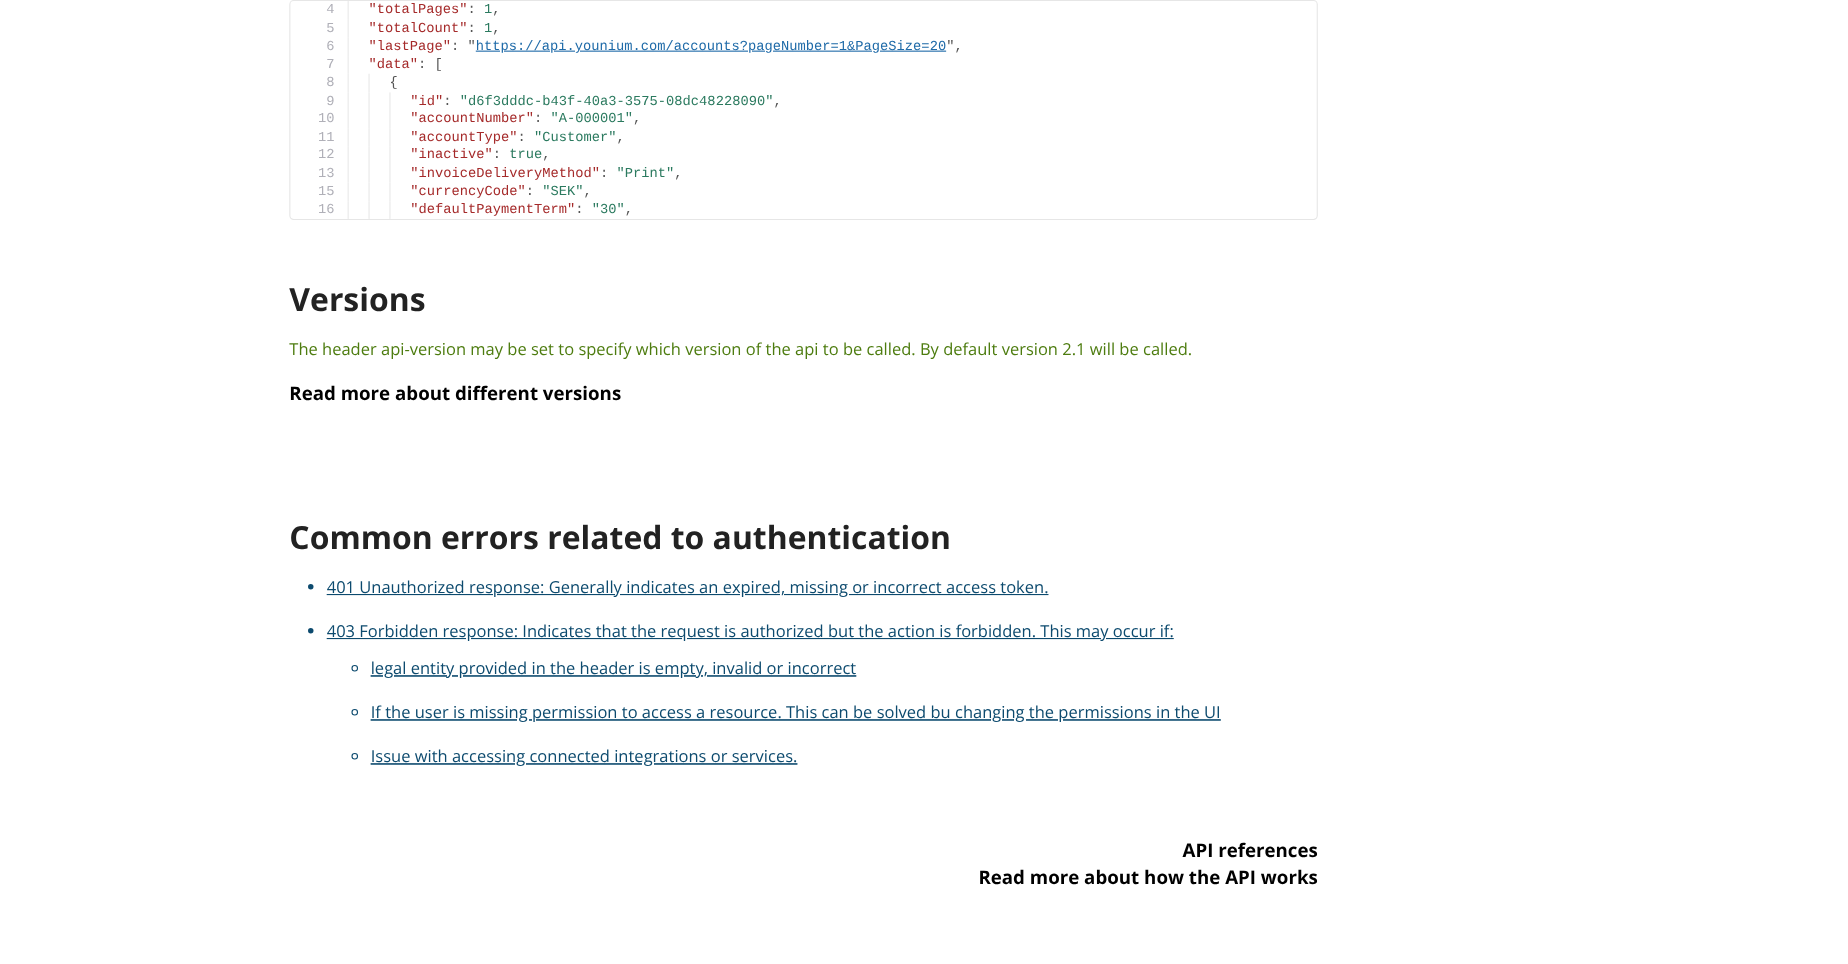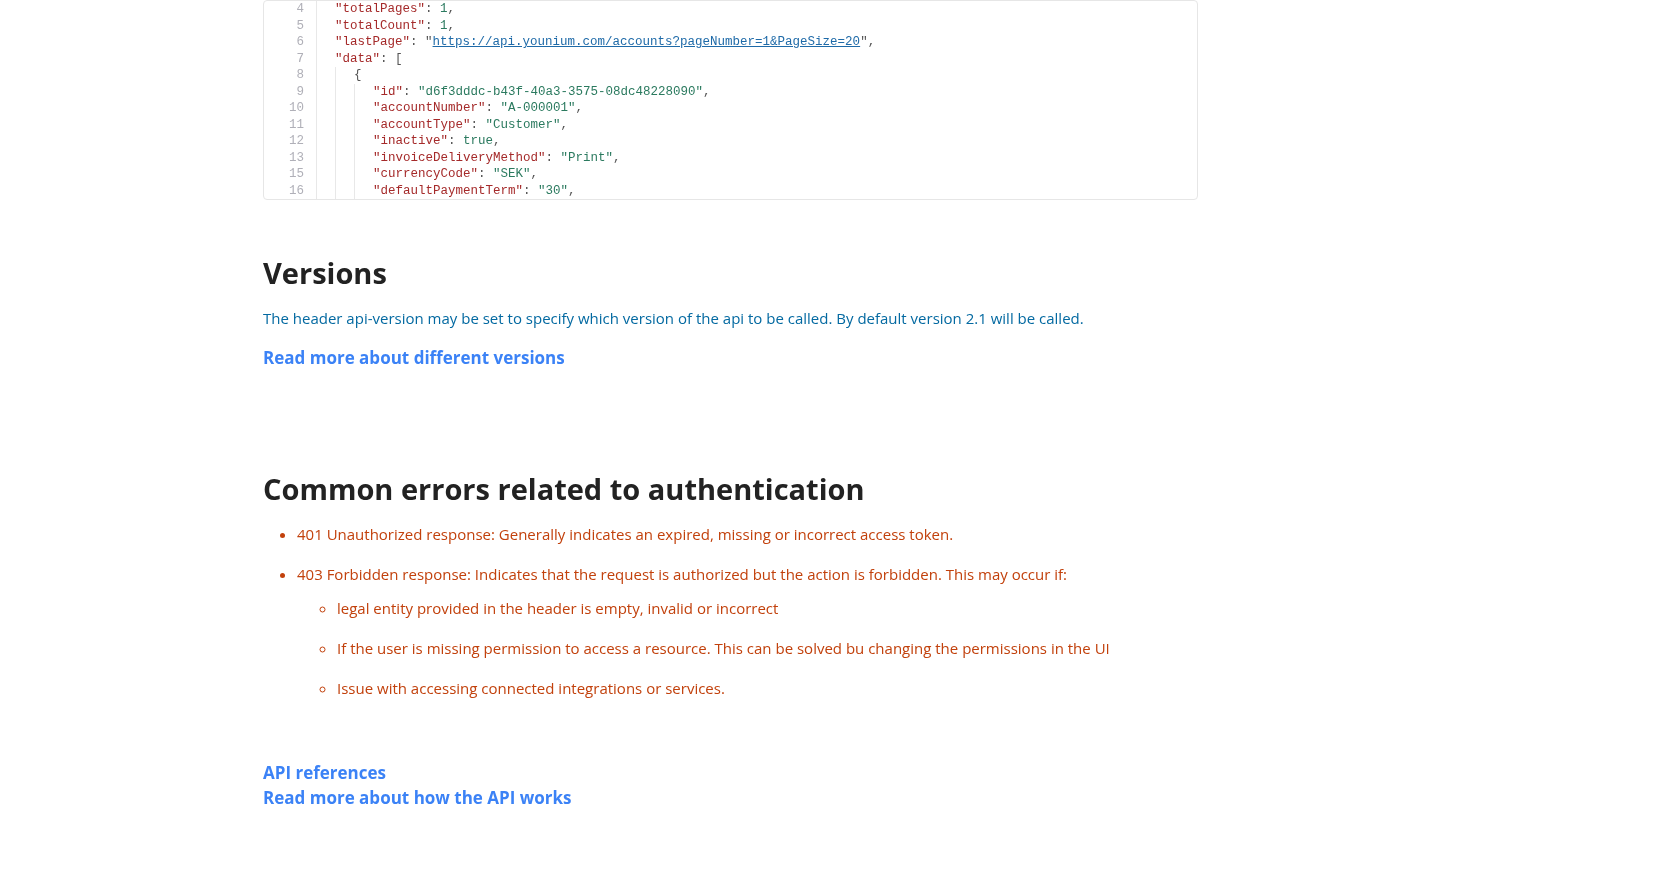--- a/index.html
+++ b/index.html
@@ -65,47 +65,49 @@
     text-decoration: underline;
   }
   h2 {
     font-size: 29px;
     font-weight: 700;
     color: #222222;
     margin-top: 18px;
     margin-bottom: 10px;
   }
   p {
-    color: #0369a1;
+    color: #4d7c0f;
     margin-bottom: 14px;
   }
   .link {
-    color: #3b82f6;
+    color: #000000;
     font-weight: 700;
     text-decoration: none;
     display: inline-block;
+    text-align: right;
   }
   .link-block {
     margin-bottom: 40px;
     font-size: 17px;
   }
   ul {
     list-style: disc;
     padding-left: 34px;
     margin-bottom: 14px;
   }
   ul ul {
     list-style: circle;
     padding-left: 40px;
     margin-top: 10px;
     margin-bottom: 0;
   }
   li {
     margin-bottom: 16px;
-    color: #c2410c;
+    color: #0c4a6e;
+    text-decoration: underline;
   }
   .section-gap {
     height: 36px;
   }
   .final-links {
     margin-top: 60px;
     margin-bottom: 90px;
     font-size: 17px;
     line-height: 1.5;
   }

